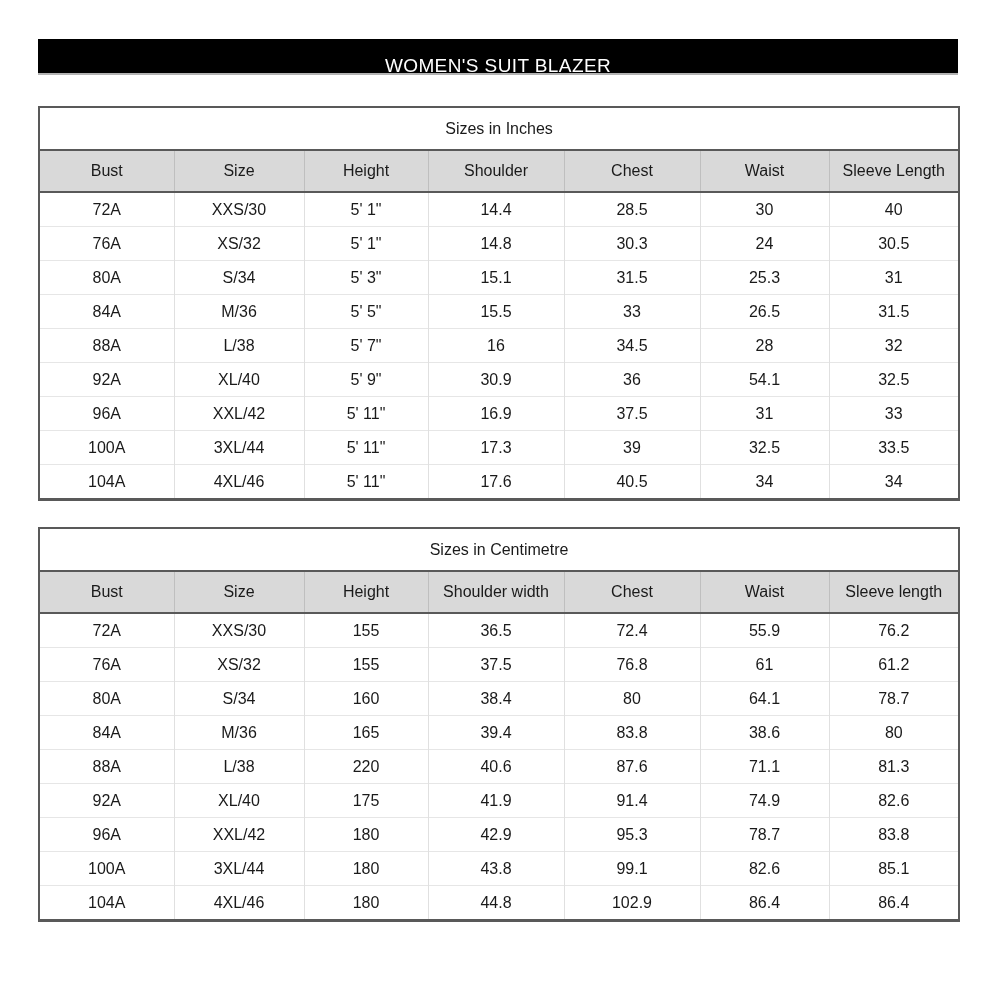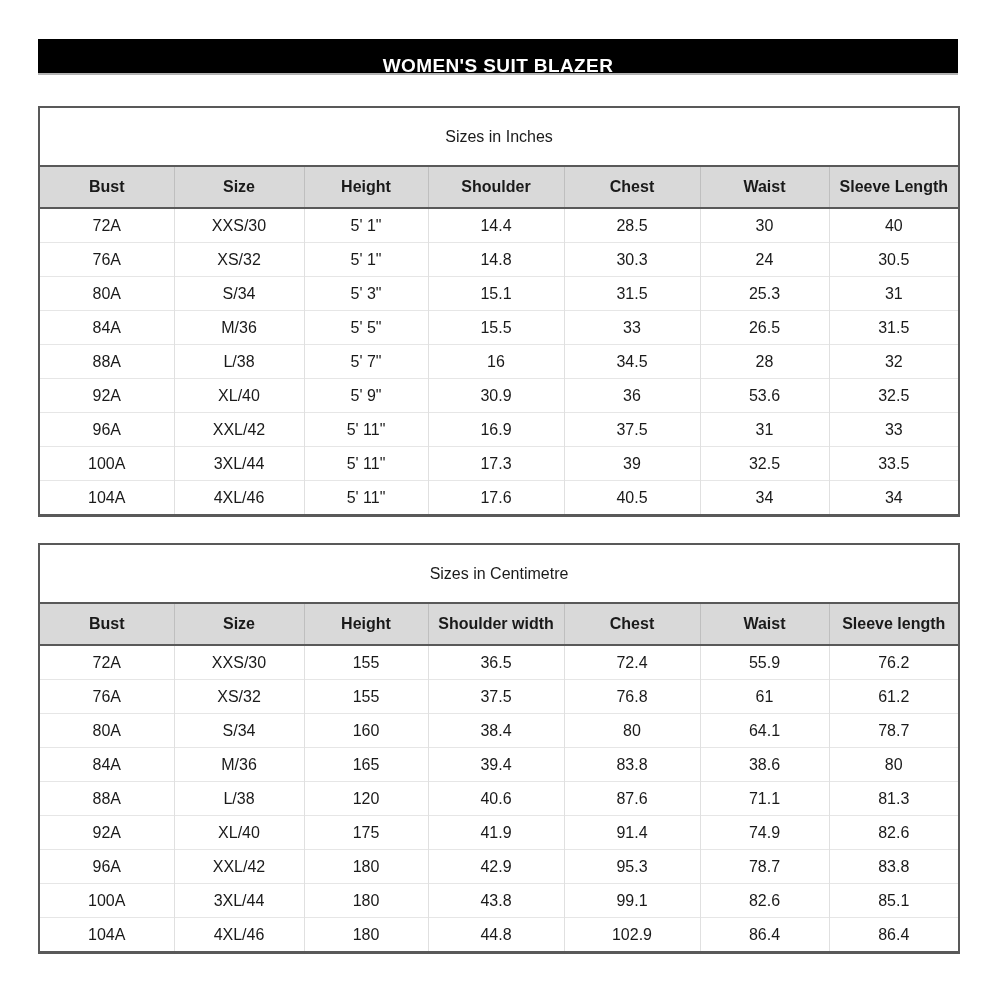--- a/index.html
+++ b/index.html
@@ -28,47 +28,47 @@
     background: #000000;
     display: flex;
     align-items: center;
     justify-content: center;
     box-shadow: 0 2px 0 #b3b3b3;
     box-sizing: border-box;
   }
   .title-bar span {
     color: #ffffff;
     font-size: 19px;
-    font-weight: bold;
+    font-weight: normal;
     letter-spacing: 0.4px;
     margin-top: 20px;
   }
   table.size-table {
     border-collapse: collapse;
     table-layout: fixed;
     width: 920px;
     border: 2px solid #595959;
     border-bottom-width: 3px;
     background: #ffffff;
   }
   table.size-table.first { margin-top: 33px; }
   table.size-table.second { margin-top: 26px; }
   .tbl-title td {
     height: 33px;
     text-align: center;
     vertical-align: middle;
     font-size: 16px;
     background: #ffffff;
     border-bottom: 2px solid #595959;
-    padding: 12px;
+    padding: 4px;
   }
   .tbl-head th {
     height: 32px;
     background: #d9d9d9;
-    font-weight: bold;
+    font-weight: normal;
     font-size: 16px;
     text-align: center;
     vertical-align: middle;
     border-bottom: 2px solid #595959;
     border-left: 1px solid #bfbfbf;
     padding: 4px;
   }
   .tbl-head th:first-child { border-left: none; }
   .tbl-body td {
     height: 33px;
@@ -163,21 +163,21 @@
               <td>34.5</td>
               <td>28</td>
               <td>32</td>
             </tr>
             <tr>
               <td>92A</td>
               <td>XL/40</td>
               <td>5' 9"</td>
               <td>30.9</td>
               <td>36</td>
-              <td>53.6</td>
+              <td>54.1</td>
               <td>32.5</td>
             </tr>
             <tr>
               <td>96A</td>
               <td>XXL/42</td>
               <td>5' 11"</td>
               <td>16.9</td>
               <td>37.5</td>
               <td>31</td>
               <td>33</td>
@@ -261,21 +261,21 @@
               <td>M/36</td>
               <td>165</td>
               <td>39.4</td>
               <td>83.8</td>
               <td>38.6</td>
               <td>80</td>
             </tr>
             <tr>
               <td>88A</td>
               <td>L/38</td>
-              <td>120</td>
+              <td>220</td>
               <td>40.6</td>
               <td>87.6</td>
               <td>71.1</td>
               <td>81.3</td>
             </tr>
             <tr>
               <td>92A</td>
               <td>XL/40</td>
               <td>175</td>
               <td>41.9</td>

